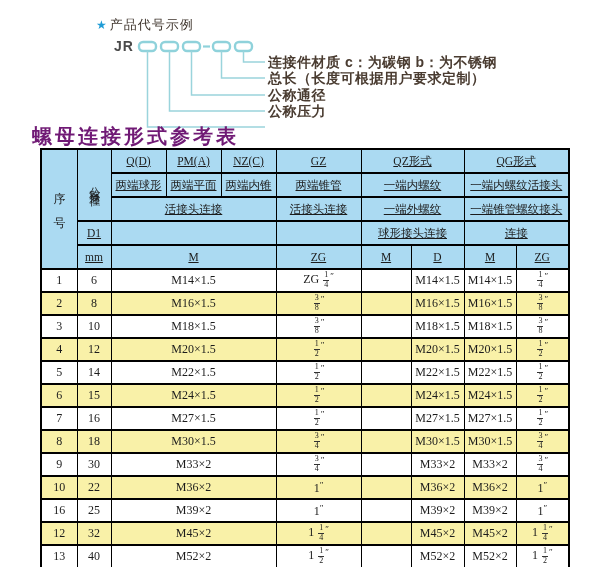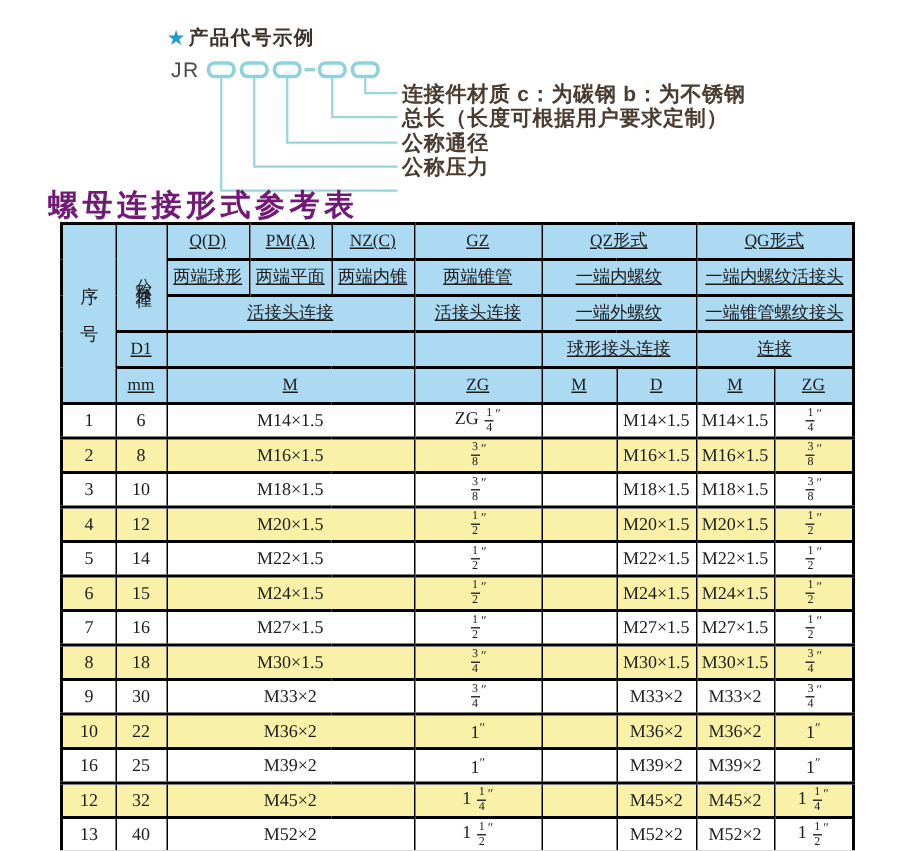--- a/index.html
+++ b/index.html
@@ -10,28 +10,28 @@
     --star-blue:#1f9cd6;
     --ink:#1c1c1c;
   }
   html,body{margin:0;padding:0;background:#fff;}
   .canvas{
     position:relative;width:600px;height:567px;background:#fff;overflow:hidden;
     font-family:"Liberation Serif",serif;color:var(--ink);
   }
   
   .section-head{
-    position:absolute;left:112px;top:16px;
-    font-family:"Liberation Sans",sans-serif;font-weight:bold;font-size:13px;
+    position:absolute;left:96px;top:16px;
+    font-family:"Liberation Sans",sans-serif;font-weight:normal;font-size:13px;
     color:#3c322a;letter-spacing:1px;white-space:nowrap;
   }
   .section-head .star{color:var(--star-blue);margin-right:2px;font-size:12px;}
   .jr{
     position:absolute;left:114px;top:38px;
-    font-family:"Liberation Sans",sans-serif;font-weight:normal;font-size:14px;color:#4a4a4a;
+    font-family:"Liberation Sans",sans-serif;font-weight:bold;font-size:14px;color:#4a4a4a;
     letter-spacing:1px;
   }
   svg.diagram{position:absolute;left:0;top:0;}
   .code-label{
     position:absolute;left:268px;height:15px;line-height:15px;
     font-family:"Liberation Sans",sans-serif;font-weight:bold;font-size:14px;
     color:var(--label-brown);letter-spacing:0.5px;white-space:nowrap;
   }
   
   .table-title{

